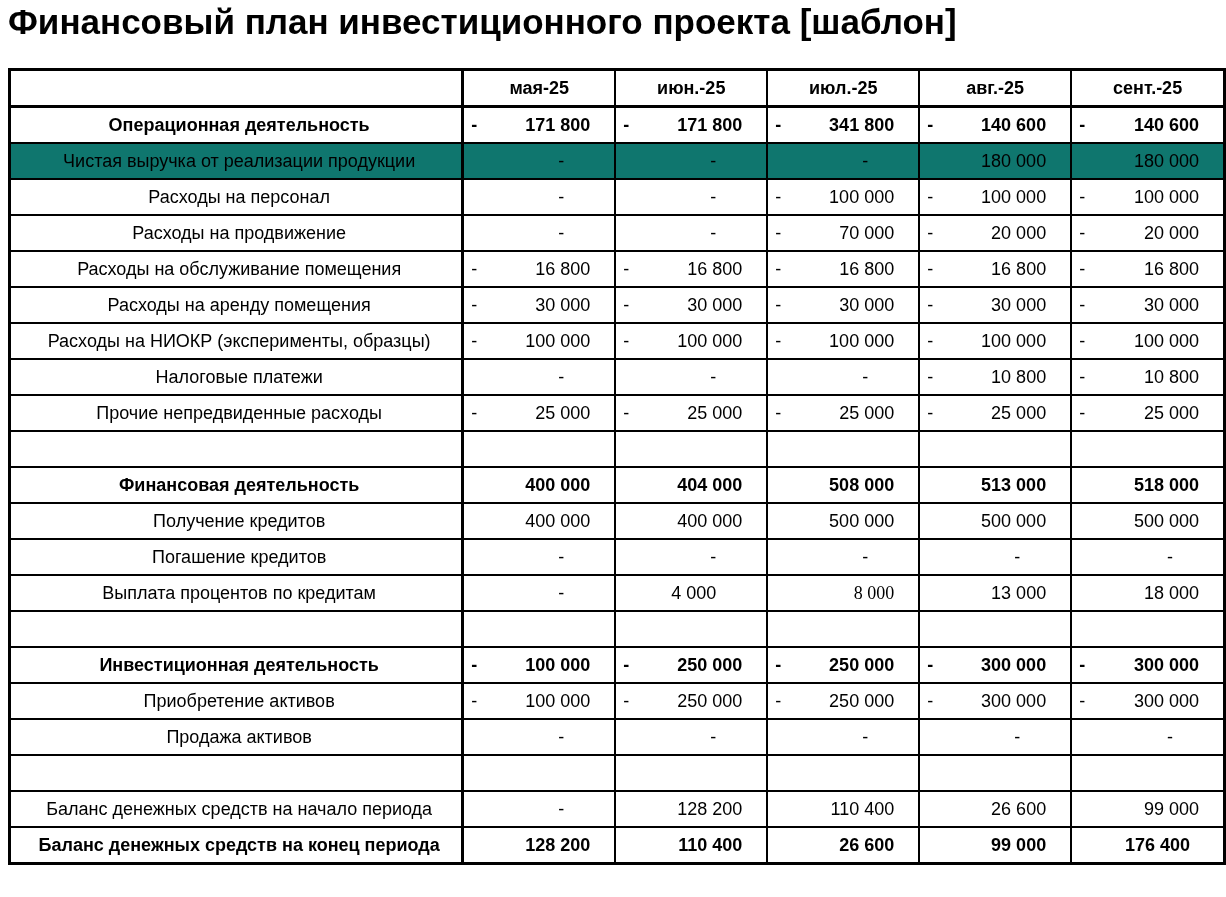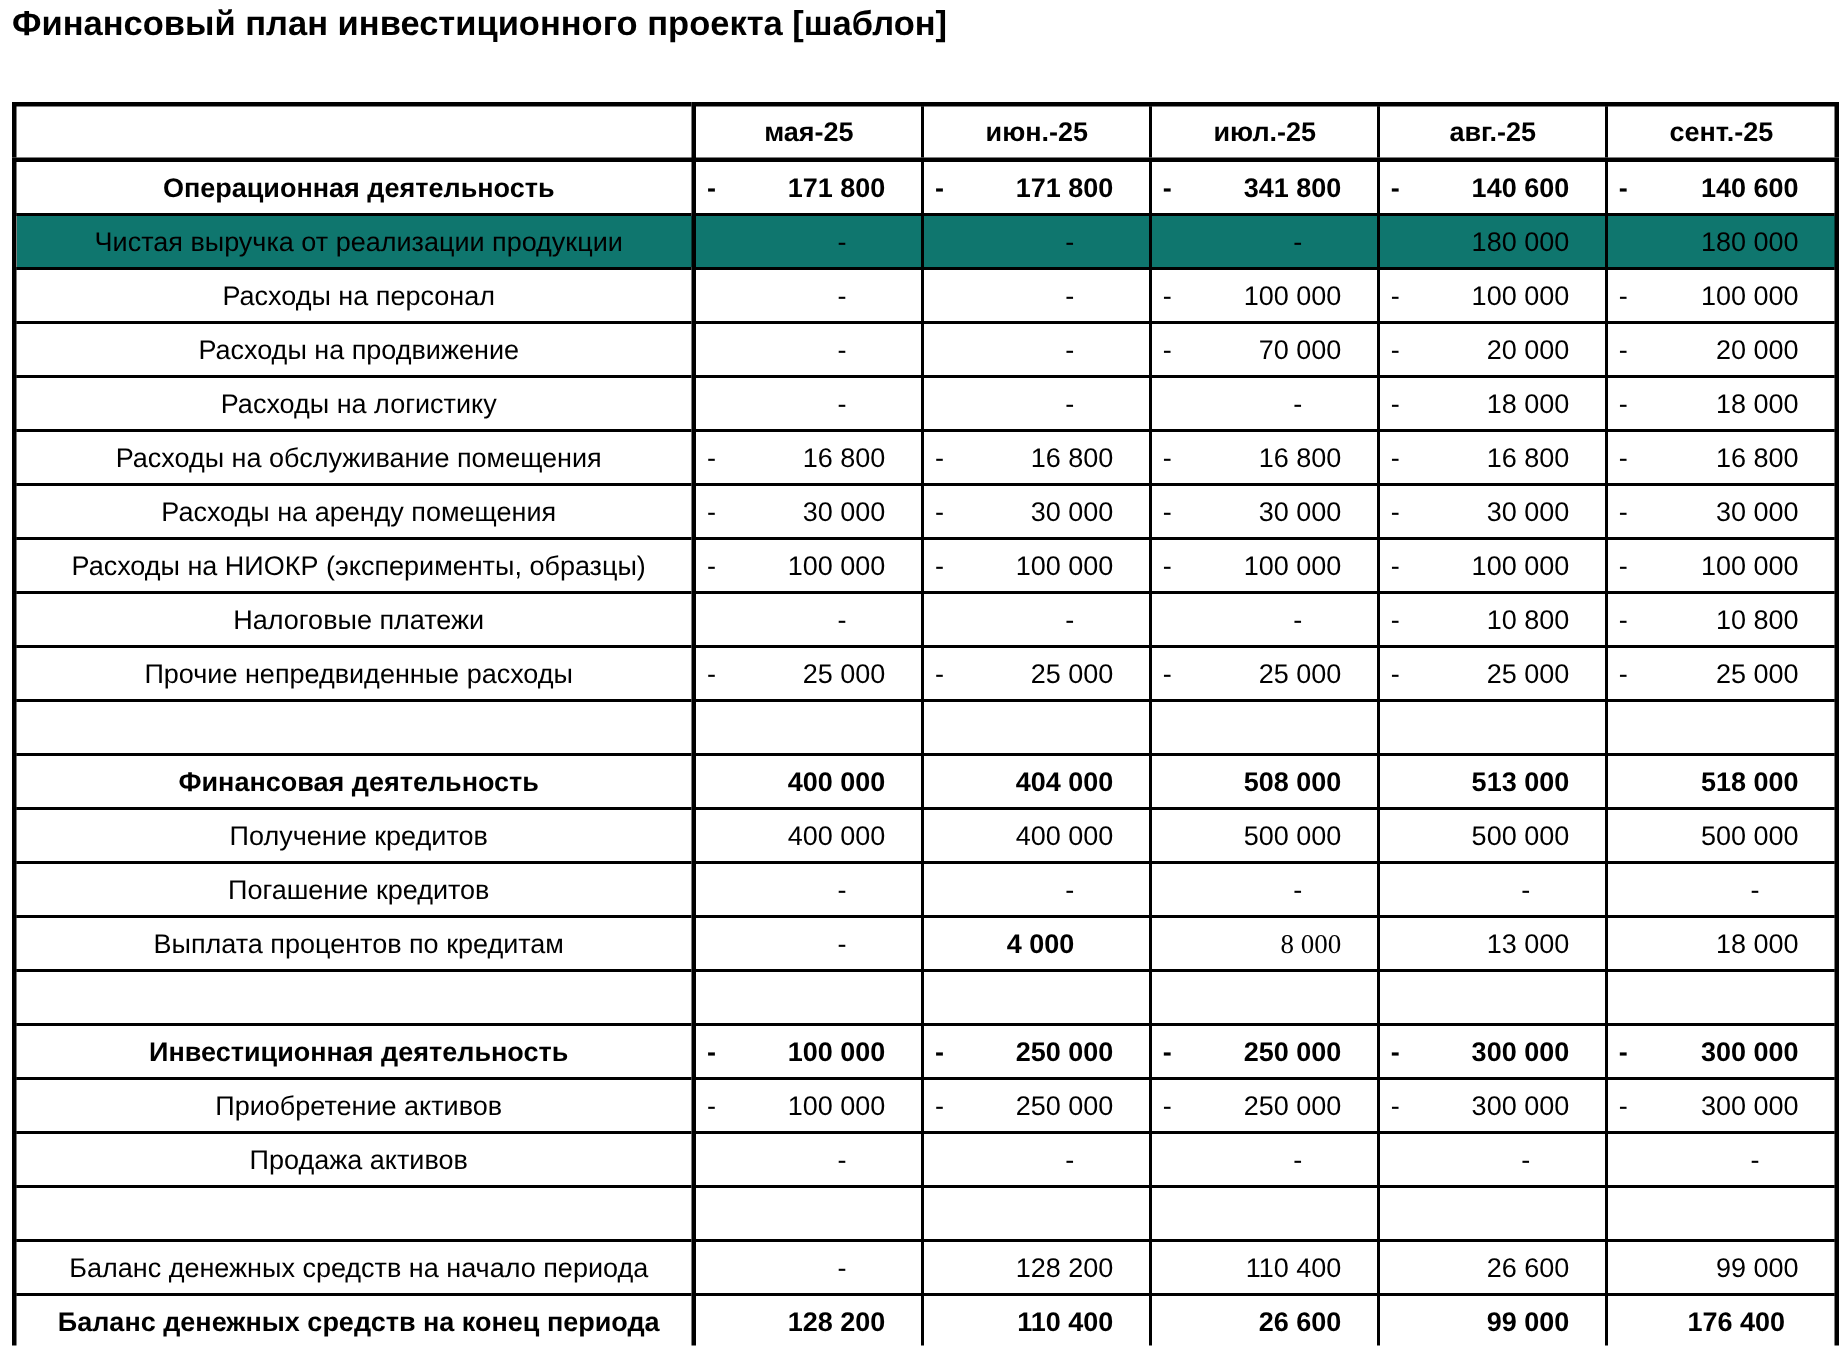--- a/index.html
+++ b/index.html
@@ -2,21 +2,21 @@
 <html><head>
 <meta charset="utf-8">
 <style>
   html,body{margin:0;padding:0;background:#ffffff;}
   body{
     width:1226px;height:897px;overflow:hidden;position:relative;
     font-family:"Liberation Sans","DejaVu Sans",sans-serif;color:#000;
   }
   .page-title{
     position:absolute;left:8px;top:2px;
-    font-size:23px;font-weight:700;letter-spacing:0px;white-space:nowrap;
+    font-size:35px;font-weight:700;letter-spacing:0px;white-space:nowrap;
   }
   table.fin{
     position:absolute;left:8px;top:68px;
     border-collapse:collapse;table-layout:fixed;
     background:#fff;
   }
   table.fin th, table.fin td{
     border:2px solid #000;
     padding:0;height:34px;
     font-size:18px;font-weight:400;
@@ -162,44 +162,20 @@
           </span>
         </td>
         <td class="val">
           <span class="valflex">
             <span class="minus">-</span>
             <span class="num">20 000</span>
           </span>
         </td>
       </tr>
       <tr>
-        <td class="label">Расходы на логистику</td>
-        <td class="val">
-          <span class="dashcell">-</span>
-        </td>
-        <td class="val">
-          <span class="dashcell">-</span>
-        </td>
-        <td class="val">
-          <span class="dashcell">-</span>
-        </td>
-        <td class="val">
-          <span class="valflex">
-            <span class="minus">-</span>
-            <span class="num">18 000</span>
-          </span>
-        </td>
-        <td class="val">
-          <span class="valflex">
-            <span class="minus">-</span>
-            <span class="num">18 000</span>
-          </span>
-        </td>
-      </tr>
-      <tr>
         <td class="label">Расходы на обслуживание помещения</td>
         <td class="val">
           <span class="valflex">
             <span class="minus">-</span>
             <span class="num">16 800</span>
           </span>
         </td>
         <td class="val">
           <span class="valflex">
             <span class="minus">-</span>
@@ -419,21 +395,21 @@
         <td class="val">
           <span class="dashcell">-</span>
         </td>
       </tr>
       <tr>
         <td class="label">Выплата процентов по кредитам</td>
         <td class="val">
           <span class="dashcell">-</span>
         </td>
         <td class="val">
-          <span class="num dashcell" style=" font-weight: bold;">4 000</span>
+          <span class="num dashcell" style="">4 000</span>
         </td>
         <td class="val">
           <span class="num dashcell" style="padding-right: 24px; font-family: Liberation Serif, serif;">8 000</span>
         </td>
         <td class="val">
           <span class="num dashcell" style="padding-right: 24px;">13 000</span>
         </td>
         <td class="val">
           <span class="num dashcell" style="padding-right: 24px;">18 000</span>
         </td>

